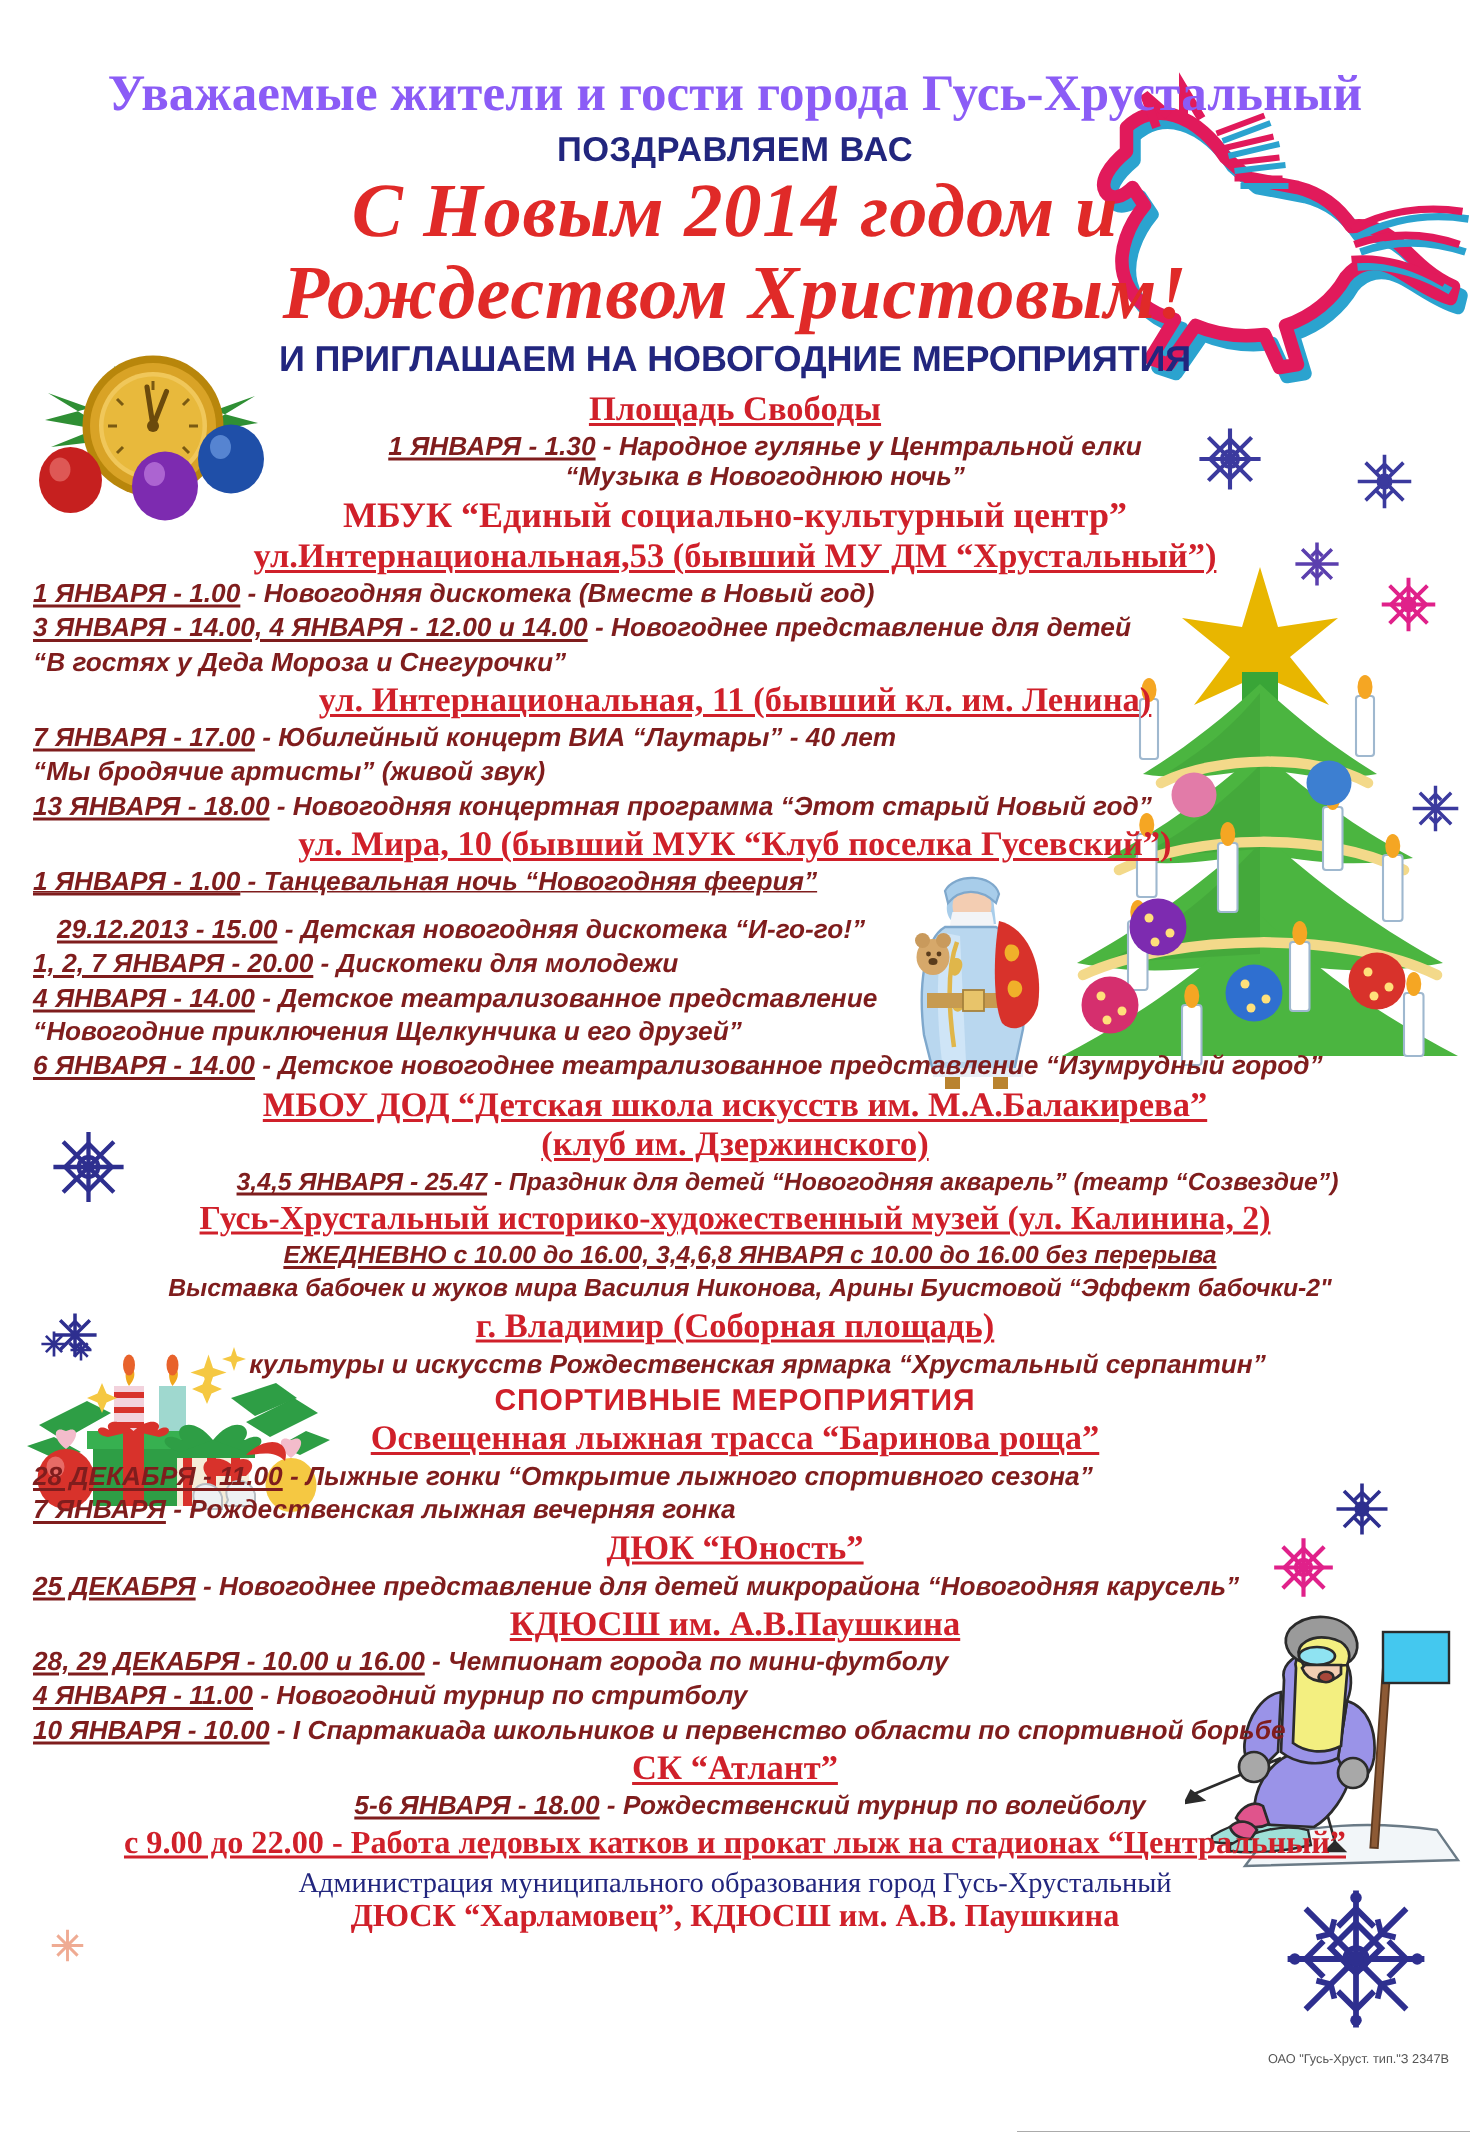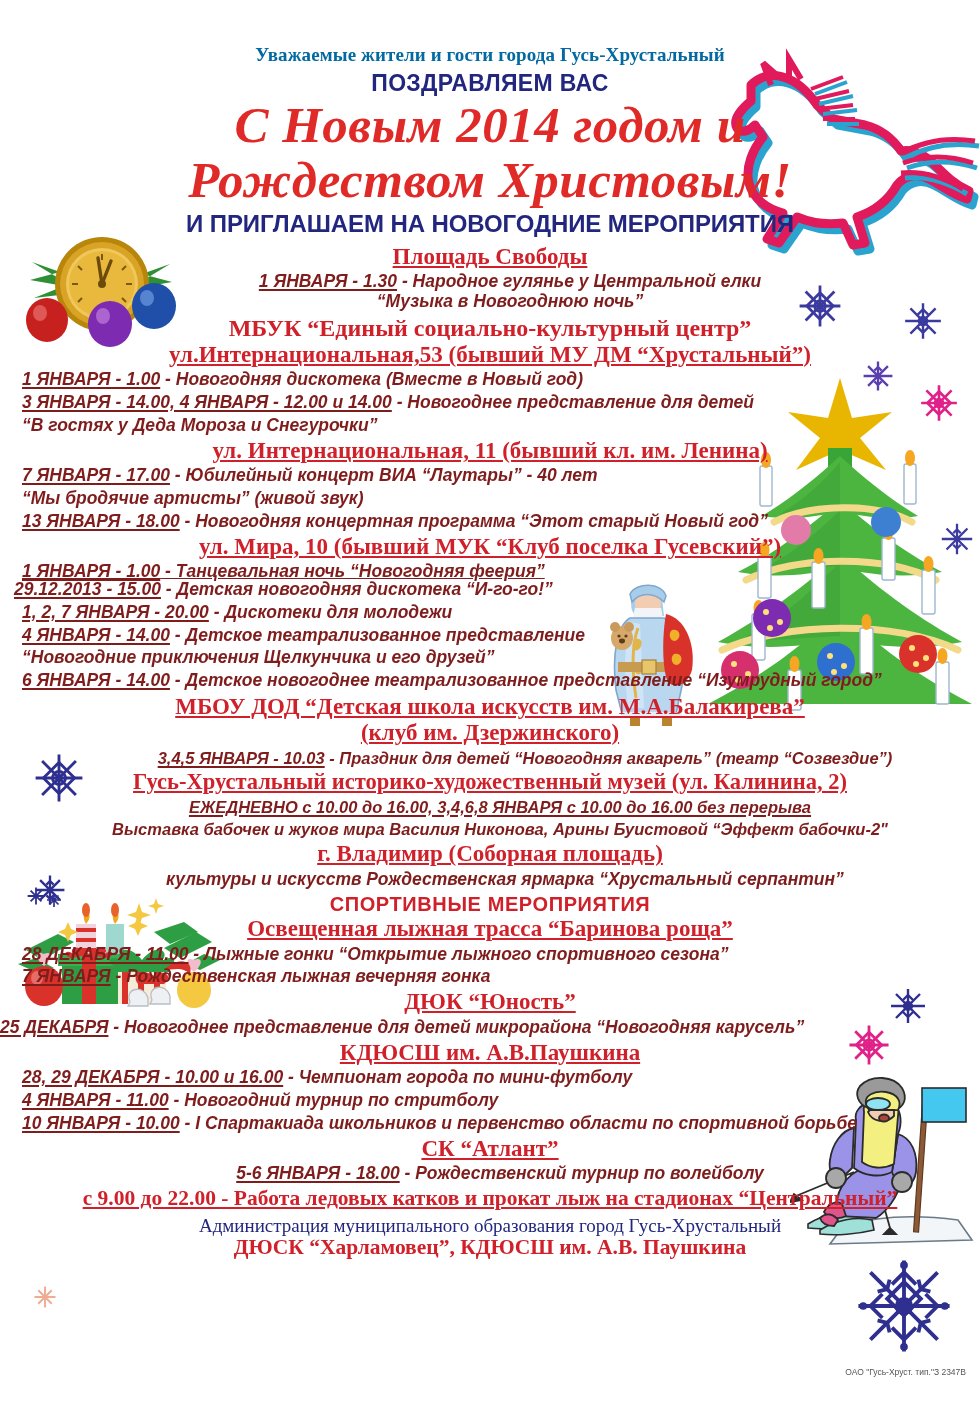--- a/index.html
+++ b/index.html
@@ -6,21 +6,21 @@
   body{font-family:"Liberation Serif", serif;}
   .poster{
     position:relative;width:980px;height:1421px;background:#ffffff;overflow:hidden;
     margin:0 auto;
   }
   
   .line{position:relative;z-index:5;white-space:nowrap;line-height:1.02;}
 
   
   .hdr-wrap{position:relative;z-index:6;padding-top:44px;}
-  .h-greet{font-family:"Liberation Serif",serif;font-weight:700;font-size:19px;color:#0369a1;
+  .h-greet{font-family:"Liberation Serif",serif;font-weight:700;font-size:34px;color:#8b5cf6;
            text-align:center;letter-spacing:.1px;}
   .h-congrat{font-family:"Liberation Sans",sans-serif;font-weight:700;font-size:23px;color:#22267e;
            text-align:center;margin-top:4px;letter-spacing:.3px;}
   .h-big{font-family:"Liberation Serif",serif;font-style:italic;font-weight:700;
          font-size:51px;color:#e02a28;text-align:center;line-height:1.04;margin-top:2px;
          letter-spacing:.5px;}
   .h-invite{font-family:"Liberation Sans",sans-serif;font-weight:700;font-size:24px;color:#22267e;
          text-align:center;margin-top:3px;letter-spacing:-.1px;}
 
   
@@ -450,40 +450,40 @@
     <span>“Мы бродячие артисты” (живой звук)</span>
   </div>
   <div class="line ev" style="margin-top:5px;padding-left:22px;">
     <span class="dt">13  ЯНВАРЯ - 18.00</span><span> - Новогодняя концертная программа “Этот старый Новый год”</span>
   </div>
 
   <div class="line venue" style="margin-top:4px;">ул. Мира, 10 (бывший МУК “Клуб поселка Гусевский”)</div>
   <div class="line ev" style="margin-top:5px;padding-left:22px;text-decoration:underline;">
     <span class="dt">1 ЯНВАРЯ - 1.00</span><span> - Танцевальная ночь “Новогодняя феерия”</span>
   </div>
-  <div class="line ev" style="margin-top:0;padding-left:14px;">
+  <div class="line ev" style="margin-top:14px;padding-left:38px;">
     <span class="dt">29.12.2013 - 15.00</span><span> -  Детская новогодняя дискотека “И-го-го!”</span>
   </div>
   <div class="line ev" style="margin-top:5px;padding-left:22px;">
     <span class="dt">1, 2, 7 ЯНВАРЯ - 20.00</span><span> - Дискотеки для молодежи</span>
   </div>
   <div class="line ev" style="margin-top:5px;padding-left:22px;">
     <span class="dt">4 ЯНВАРЯ - 14.00</span><span> - Детское театрализованное представление</span>
   </div>
   <div class="line ev" style="margin-top:5px;padding-left:22px;">
     <span>“Новогодние приключения Щелкунчика и его друзей”</span>
   </div>
   <div class="line ev" style="margin-top:5px;padding-left:22px;">
     <span class="dt">6 ЯНВАРЯ - 14.00</span><span> - Детское новогоднее театрализованное представление “Изумрудный город”</span>
   </div>
 
   <div class="line venue" style="margin-top:5px;font-size:23px;">МБОУ ДОД “Детская школа искусств им. М.А.Балакирева”</div>
   <div class="line venue" style="margin-top:2px;font-size:23px;">(клуб им. Дзержинского)</div>
   <div class="line ev c" style="margin-top:6px;padding-left:70px;font-size:16.5px;">
-    <span class="dt">3,4,5 ЯНВАРЯ - 10.03</span><span> - Праздник для детей “Новогодняя акварель” (театр “Созвездие”)</span>
+    <span class="dt">3,4,5 ЯНВАРЯ - 25.47</span><span> - Праздник для детей “Новогодняя акварель” (театр “Созвездие”)</span>
   </div>
 
   <div class="line venue" style="margin-top:4px;font-size:22.5px;">Гусь-Хрустальный историко-художественный музей (ул. Калинина, 2)</div>
   <div class="line ev c" style="margin-top:5px;padding-left:20px;font-size:16.5px;">
     <span class="dt">ЕЖЕДНЕВНО с 10.00 до 16.00, 3,4,6,8 ЯНВАРЯ с 10.00 до 16.00 без перерыва</span>
   </div>
   <div class="line ev c" style="margin-top:5px;padding-left:20px;font-size:16.5px;">
     <span>Выставка бабочек и жуков мира Василия Никонова, Арины Буистовой “Эффект бабочки-2"</span>
   </div>
 
@@ -496,21 +496,21 @@
 
   <div class="line venue" style="margin-top:3px;">Освещенная лыжная трасса “Баринова роща”</div>
   <div class="line ev" style="margin-top:5px;padding-left:22px;">
     <span class="dt">28 ДЕКАБРЯ - 11.00</span><span> - Лыжные гонки “Открытие лыжного спортивного сезона”</span>
   </div>
   <div class="line ev" style="margin-top:5px;padding-left:22px;">
     <span class="dt">7 ЯНВАРЯ</span><span> - Рождественская лыжная вечерняя гонка</span>
   </div>
 
   <div class="line venue" style="margin-top:4px;">ДЮК  “Юность”</div>
-  <div class="line ev" style="margin-top:5px;">
+  <div class="line ev" style="margin-top:5px;padding-left:22px;">
     <span class="dt">25 ДЕКАБРЯ</span><span> - Новогоднее представление для детей микрорайона “Новогодняя карусель”</span>
   </div>
 
   <div class="line venue" style="margin-top:4px;">КДЮСШ им.  А.В.Паушкина</div>
   <div class="line ev" style="margin-top:5px;padding-left:22px;">
     <span class="dt">28, 29 ДЕКАБРЯ - 10.00 и 16.00</span><span> - Чемпионат города по мини-футболу</span>
   </div>
   <div class="line ev" style="margin-top:5px;padding-left:22px;">
     <span class="dt">4 ЯНВАРЯ - 11.00</span><span> - Новогодний турнир по стритболу</span>
   </div>

